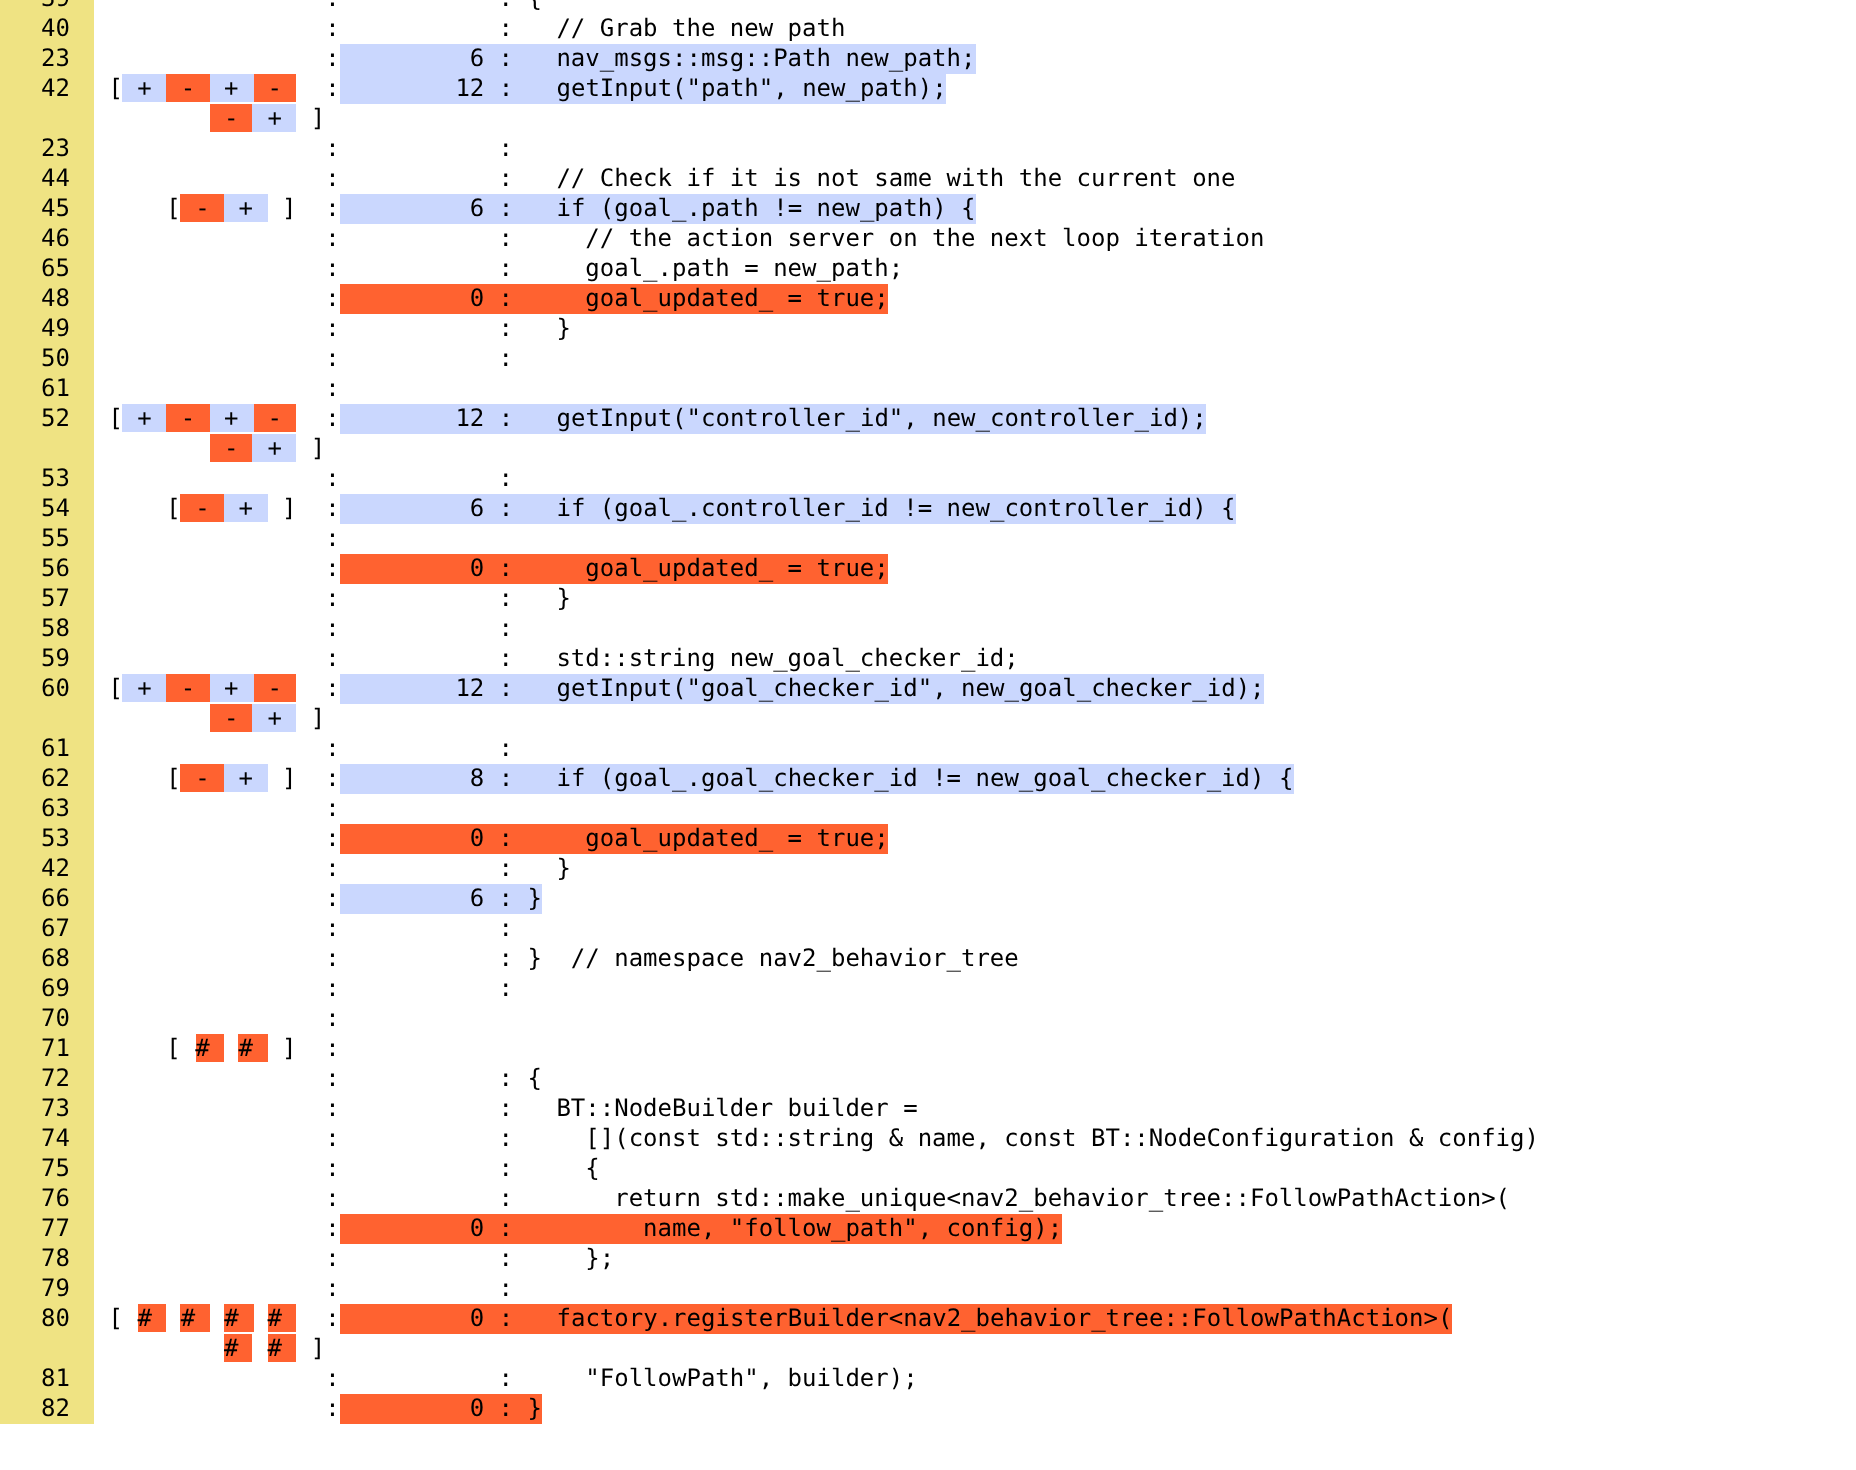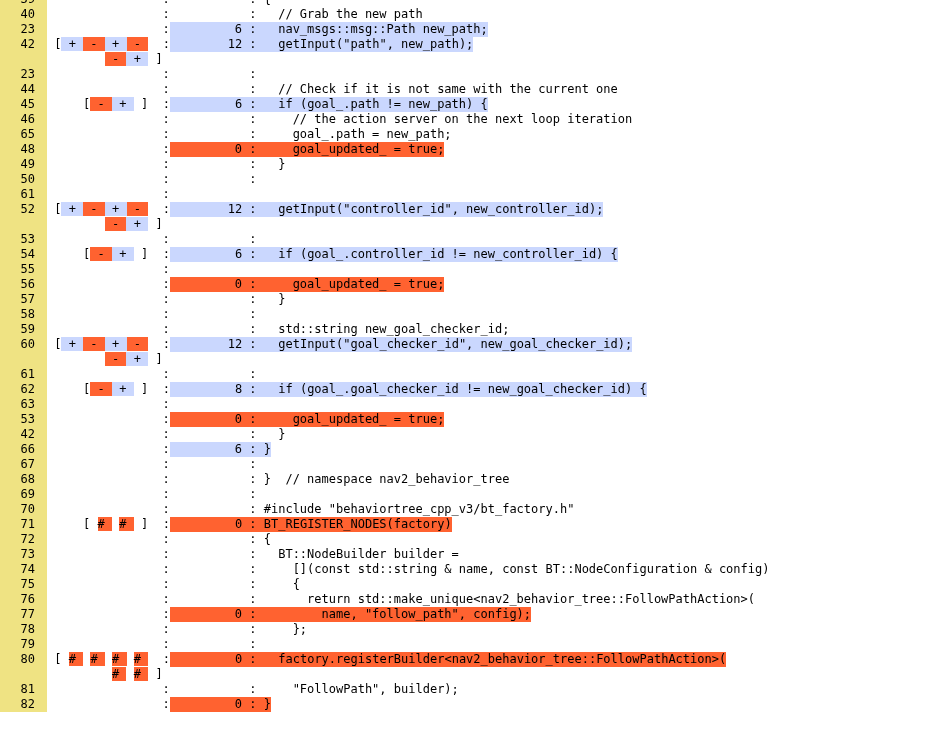--- a/index.html
+++ b/index.html
@@ -65,22 +65,22 @@
     <div class="row"><span class="ln"></span><span class="br"><span class="t">        </span><span class="u"> - </span><span class="c"> + </span><span class="t"> ]</span></span></div>
     <div class="row"><span class="ln">61</span><span class="br"><span class="t">                :</span></span><span class="rest">           : </span></div>
     <div class="row"><span class="ln">62</span><span class="br"><span class="t">     [</span><span class="u"> - </span><span class="c"> + </span><span class="t"> ]  :</span></span><span class="rest hl-cov">         8 :   if (goal_.goal_checker_id != new_goal_checker_id) {</span></div>
     <div class="row"><span class="ln">63</span><span class="br"><span class="t">                :</span></span></div>
     <div class="row"><span class="ln">53</span><span class="br"><span class="t">                :</span></span><span class="rest hl-unc">         0 :     goal_updated_ = true;</span></div>
     <div class="row"><span class="ln">42</span><span class="br"><span class="t">                :</span></span><span class="rest">           :   }</span></div>
     <div class="row"><span class="ln">66</span><span class="br"><span class="t">                :</span></span><span class="rest hl-cov">         6 : }</span></div>
     <div class="row"><span class="ln">67</span><span class="br"><span class="t">                :</span></span><span class="rest">           : </span></div>
     <div class="row"><span class="ln">68</span><span class="br"><span class="t">                :</span></span><span class="rest">           : }  // namespace nav2_behavior_tree</span></div>
     <div class="row"><span class="ln">69</span><span class="br"><span class="t">                :</span></span><span class="rest">           : </span></div>
-    <div class="row"><span class="ln">70</span><span class="br"><span class="t">                :</span></span><span class="rest">           : #include "behaviortree_cpp_v3/bt_factory.h"</span></div>
-    <div class="row"><span class="ln">71</span><span class="br"><span class="t">     [</span><span class="t"> </span><span class="n"># </span><span class="t"> </span><span class="n"># </span><span class="t"> ]  :</span></span><span class="rest hl-unc">         0 : BT_REGISTER_NODES(factory)</span></div>
+    <div class="row"><span class="ln">70</span><span class="br"><span class="t">                :</span></span></div>
+    <div class="row"><span class="ln">71</span><span class="br"><span class="t">     [</span><span class="t"> </span><span class="n"># </span><span class="t"> </span><span class="n"># </span><span class="t"> ]  :</span></span></div>
     <div class="row"><span class="ln">72</span><span class="br"><span class="t">                :</span></span><span class="rest">           : {</span></div>
     <div class="row"><span class="ln">73</span><span class="br"><span class="t">                :</span></span><span class="rest">           :   BT::NodeBuilder builder =</span></div>
     <div class="row"><span class="ln">74</span><span class="br"><span class="t">                :</span></span><span class="rest">           :     [](const std::string &amp; name, const BT::NodeConfiguration &amp; config)</span></div>
     <div class="row"><span class="ln">75</span><span class="br"><span class="t">                :</span></span><span class="rest">           :     {</span></div>
     <div class="row"><span class="ln">76</span><span class="br"><span class="t">                :</span></span><span class="rest">           :       return std::make_unique&lt;nav2_behavior_tree::FollowPathAction&gt;(</span></div>
     <div class="row"><span class="ln">77</span><span class="br"><span class="t">                :</span></span><span class="rest hl-unc">         0 :         name, "follow_path", config);</span></div>
     <div class="row"><span class="ln">78</span><span class="br"><span class="t">                :</span></span><span class="rest">           :     };</span></div>
     <div class="row"><span class="ln">79</span><span class="br"><span class="t">                :</span></span><span class="rest">           : </span></div>
     <div class="row"><span class="ln">80</span><span class="br"><span class="t"> [</span><span class="t"> </span><span class="n"># </span><span class="t"> </span><span class="n"># </span><span class="t"> </span><span class="n"># </span><span class="t"> </span><span class="n"># </span><span class="t">  :</span></span><span class="rest hl-unc">         0 :   factory.registerBuilder&lt;nav2_behavior_tree::FollowPathAction&gt;(</span></div>
     <div class="row"><span class="ln"></span><span class="br"><span class="t">        </span><span class="t"> </span><span class="n"># </span><span class="t"> </span><span class="n"># </span><span class="t"> ]</span></span></div>

